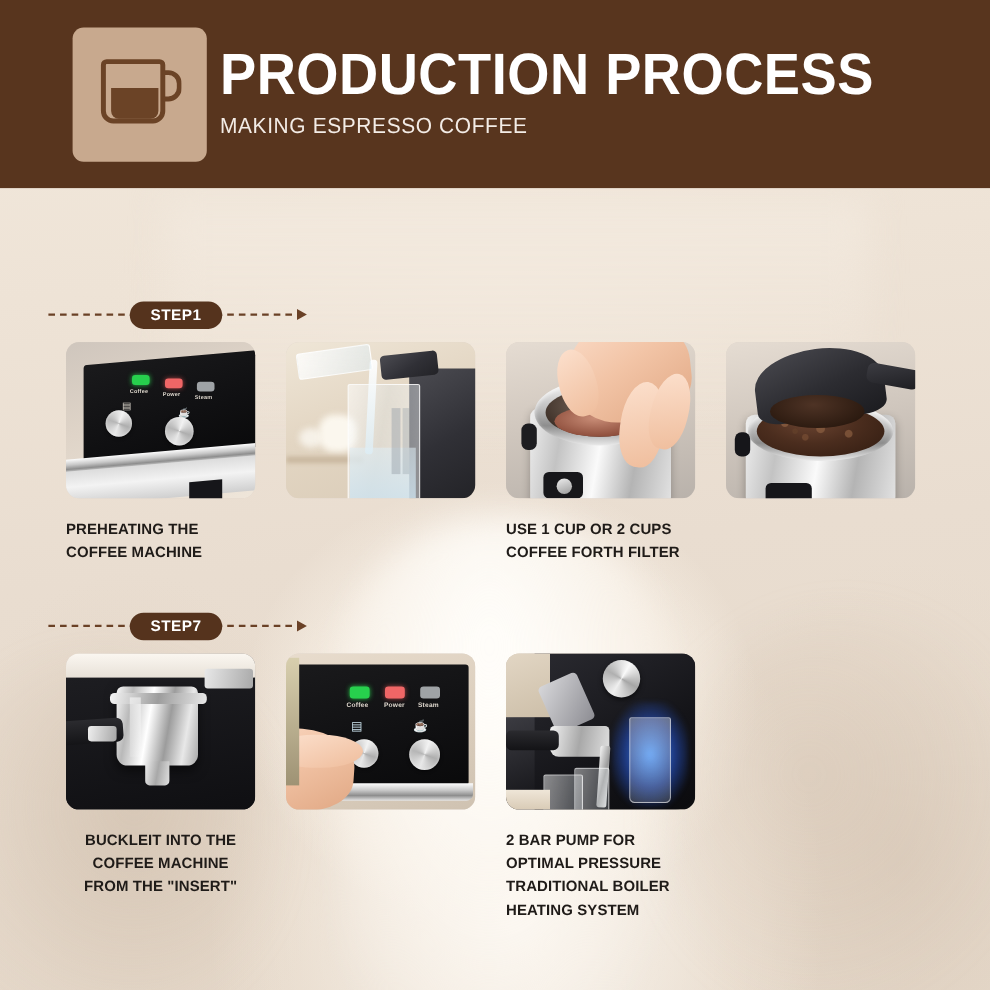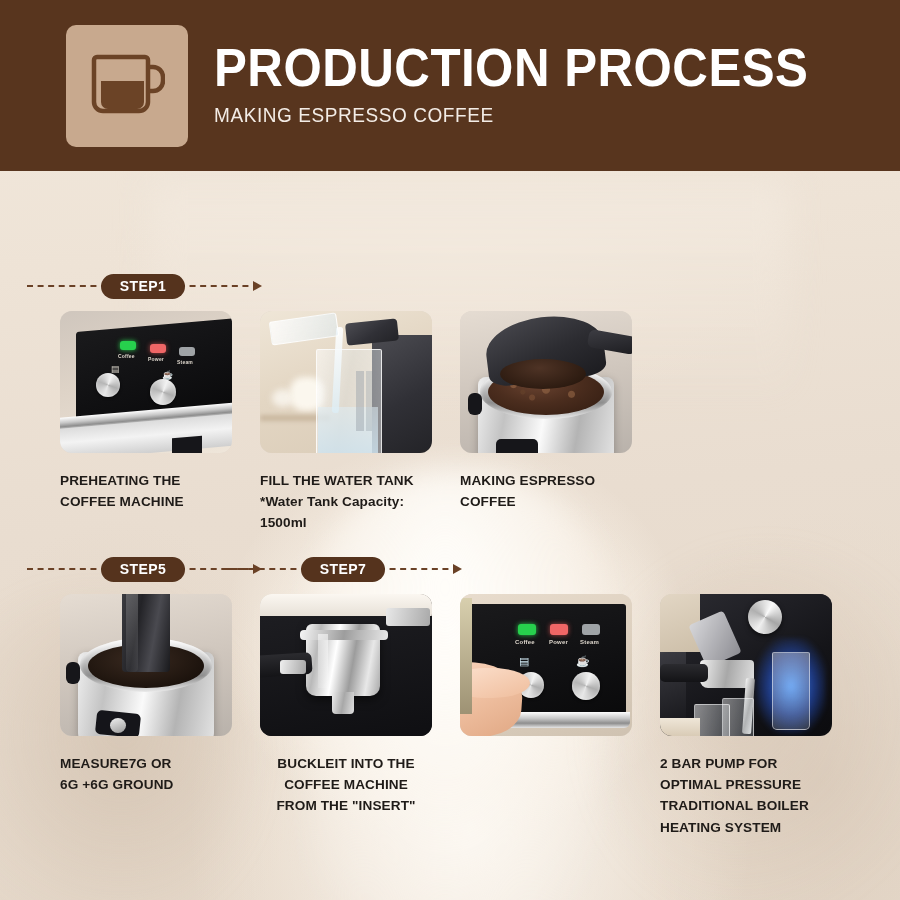--- a/index.html
+++ b/index.html
@@ -78,21 +78,21 @@
   .header-icon-box {
     width: 122px; height: 122px;
     border-radius: 10px;
     background: #c8a98e;
     flex: 0 0 auto;
     display: flex;
     align-items: center;
     justify-content: center;
   }
   .header-text {
-    margin-left: 26px;
+    margin-left: 12px;
     display: flex;
     flex-direction: column;
     justify-content: center;
     padding-bottom: 4px;
   }
   .header-title {
     color: #ffffff;
     font-size: 53px;
     font-weight: bold;
     letter-spacing: 0.5px;
@@ -109,21 +109,21 @@
     letter-spacing: 0.6px;
     margin-top: 10px;
     transform: scaleX(0.95);
     transform-origin: left center;
     white-space: nowrap;
   }
 
   
   .rail {
     position: absolute;
-    left: 43px;
+    left: 60px;
     width: 800px;
     height: 26px;
     display: flex;
     align-items: center;
   }
   .rail-cell {
     position: relative;
     width: 200px;
     height: 26px;
     display: flex;
@@ -416,84 +416,76 @@
           <div class="machine-dark" style="left:112px; top:24px; width:64px; height:118px; border-radius:0 0 6px 0;"></div>
           <div class="machine-dark" style="left:86px; top:10px; width:52px; height:22px; border-radius:4px; transform:rotate(-6deg);"></div>
           <div class="tank" style="left:56px; top:38px; width:64px; height:104px;"></div>
           <div class="water-body" style="left:58px; top:96px; width:60px; height:46px;"></div>
           <div class="pour" style="left:74px; top:16px; width:7px; height:86px; transform:rotate(3deg);"></div>
           <div style="position:absolute; left:10px; top:6px; width:66px; height:22px; background:linear-gradient(110deg,rgba(255,255,255,0.8),rgba(220,236,245,0.5)); border-radius:3px; transform:rotate(-8deg); border:1px solid rgba(255,255,255,0.7);"></div>
           <div style="position:absolute; left:96px; top:60px; width:8px; height:60px; background:rgba(150,160,168,0.45);"></div>
           <div style="position:absolute; left:106px; top:60px; width:6px; height:60px; background:rgba(150,160,168,0.35);"></div>
         </div>
       </div>
-      <div class="caption">FILL THE WATER TANK
-*Water Tank Capacity:
-1500ml</div>
-    </div>
-
+    </div>
+
+    <div class="cell">
+      <div class="photo">
+        <div class="scene">
+          <div class="pf-bg"></div>
+          <div class="pf-body" style="left:22px; top:60px; width:128px; height:96px;"></div>
+          <div class="pf-rim" style="left:26px; top:34px; width:118px; height:60px;"></div>
+          <div class="pf-inner" style="left:36px; top:42px; width:98px; height:44px;"></div>
+          <div style="position:absolute; left:44px; top:58px; width:82px; height:28px; border-radius:50%; background: radial-gradient(ellipse at 45% 40%, #c98d77, #8a4a38 75%);"></div>
+          <div class="hand" style="left:58px; top:-20px; width:110px; height:92px; transform:rotate(-6deg);"></div>
+          <div class="finger" style="left:48px; top:6px; width:34px; height:62px; transform:rotate(-16deg);"></div>
+          <div class="finger" style="left:104px; top:36px; width:40px; height:78px; transform:rotate(8deg);"></div>
+          <div class="finger" style="left:132px; top:28px; width:34px; height:70px; transform:rotate(14deg);"></div>
+          <div style="position:absolute; left:14px; top:74px; width:14px; height:24px; background:#1d1d20; border-radius:6px;"></div>
+          <div style="position:absolute; left:34px; top:118px; width:36px; height:24px; background:#17171a; border-radius:5px;"></div>
+          <div style="position:absolute; left:46px; top:124px; width:14px; height:14px; border-radius:50%; background:linear-gradient(160deg,#ededed,#9b9b9b);"></div>
+        </div>
+      </div>
+      <div class="caption">USE 1 CUP OR 2 CUPS
+COFFEE FORTH FILTER</div>
+    </div>
 
     <div class="cell">
       <div class="photo">
         <div class="scene">
           <div class="pf-bg"></div>
           <div class="pf-body" style="left:18px; top:66px; width:136px; height:90px;"></div>
           <div class="pf-rim" style="left:20px; top:54px; width:132px; height:54px;"></div>
           <div class="grounds" style="left:28px; top:58px; width:116px; height:46px;"></div>
           <div class="grounds-tex" style="left:28px; top:58px; width:116px; height:46px;"></div>
           <div class="hopper" style="left:26px; top:6px; width:118px; height:64px; transform:rotate(-7deg);"></div>
           <div style="position:absolute; left:128px; top:22px; width:48px; height:18px; background:linear-gradient(160deg,#3d3d43,#1d1d21); border-radius:6px; transform:rotate(10deg);"></div>
           <div style="position:absolute; left:40px; top:48px; width:86px; height:30px; border-radius:50%; background: radial-gradient(ellipse at 46% 30%, #4e3325, #2a190f 78%);"></div>
           <div style="position:absolute; left:8px; top:82px; width:14px; height:22px; background:#16161a; border-radius:6px;"></div>
           <div style="position:absolute; left:36px; top:128px; width:42px; height:22px; background:#16161a; border-radius:5px;"></div>
         </div>
       </div>
-      <div class="caption">MAKING ESPRESSO
-COFFEE</div>
     </div>
   </div>
 
   <div class="rail" style="top:556px;">
 
-    <div class="rail-cell">
-      <span class="dash dash-left"></span>
-      <span class="dash dash-right"></span>
-      <span class="badge">STEP5</span>
-      <span class="arrow"></span>
-    </div>
 
 
     <div class="rail-cell">
       <span class="dash dash-left"></span>
       <span class="dash dash-right"></span>
       <span class="badge">STEP7</span>
       <span class="arrow"></span>
     </div>
 
   </div>
 
   <div class="grid" style="top:594px;">
 
-    <div class="cell">
-      <div class="photo">
-        <div class="scene">
-          <div class="pf-bg"></div>
-          <div class="pf-body" style="left:18px; top:58px; width:136px; height:96px;"></div>
-          <div class="pf-rim" style="left:20px; top:44px; width:132px; height:54px;"></div>
-          <div class="grounds" style="left:28px; top:50px; width:116px; height:44px; background: radial-gradient(ellipse at 45% 35%, #3a2a20, #1b120c 75%);"></div>
-          <div class="tamper" style="left:62px; top:-6px; width:48px; height:84px;"></div>
-          <div style="position:absolute; left:66px; top:-6px; width:12px; height:84px; background:linear-gradient(180deg,rgba(255,255,255,0.22),rgba(255,255,255,0.05)); border-radius:4px;"></div>
-          <div style="position:absolute; left:6px; top:68px; width:14px; height:22px; background:#16161a; border-radius:6px;"></div>
-          <div style="position:absolute; left:36px; top:118px; width:44px; height:24px; background:#15151a; border-radius:5px; transform:rotate(6deg);"></div>
-          <div style="position:absolute; left:50px; top:124px; width:16px; height:15px; border-radius:50%; background:linear-gradient(160deg,#f0f0f0,#9a9a9a);"></div>
-        </div>
-      </div>
-      <div class="caption">MEASURE7G OR
-6G +6G GROUND</div>
-    </div>
 
     <div class="cell">
       <div class="photo">
         <div class="scene">
           <div class="gh-bg"></div>
           <div class="gh-top" style="left:0; top:0; width:172px; height:26px; border-radius:0 0 6px 0;"></div>
           <div style="position:absolute; left:0; top:22px; width:172px; height:120px; background:linear-gradient(170deg,#1d1d21,#0f0f12);"></div>
           <div class="gh-cup" style="left:46px; top:30px; width:74px; height:72px;"></div>
           <div style="position:absolute; left:40px; top:36px; width:88px; height:10px; background:linear-gradient(100deg,#f5f5f5,#9d9d9d 50%,#e8e8e8); border-radius:4px;"></div>
           <div class="gh-spout" style="left:72px; top:98px; width:22px; height:22px;"></div>

